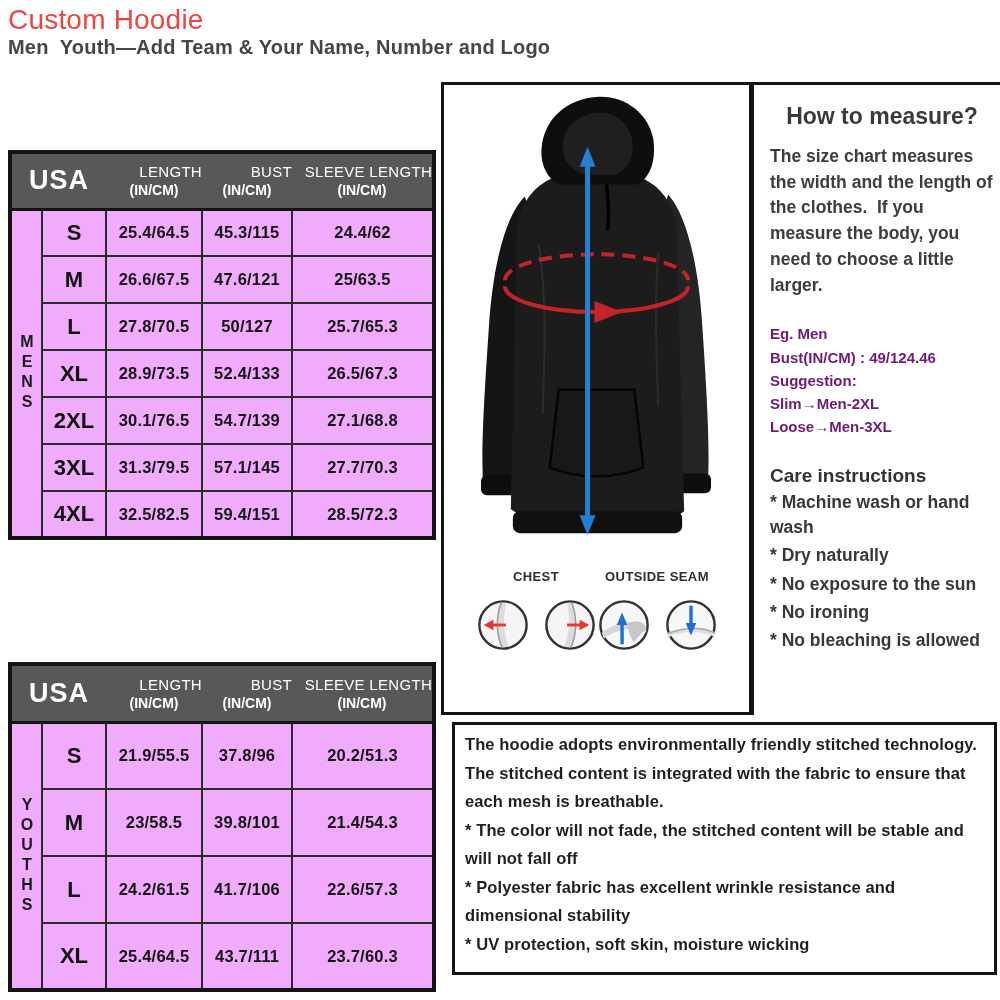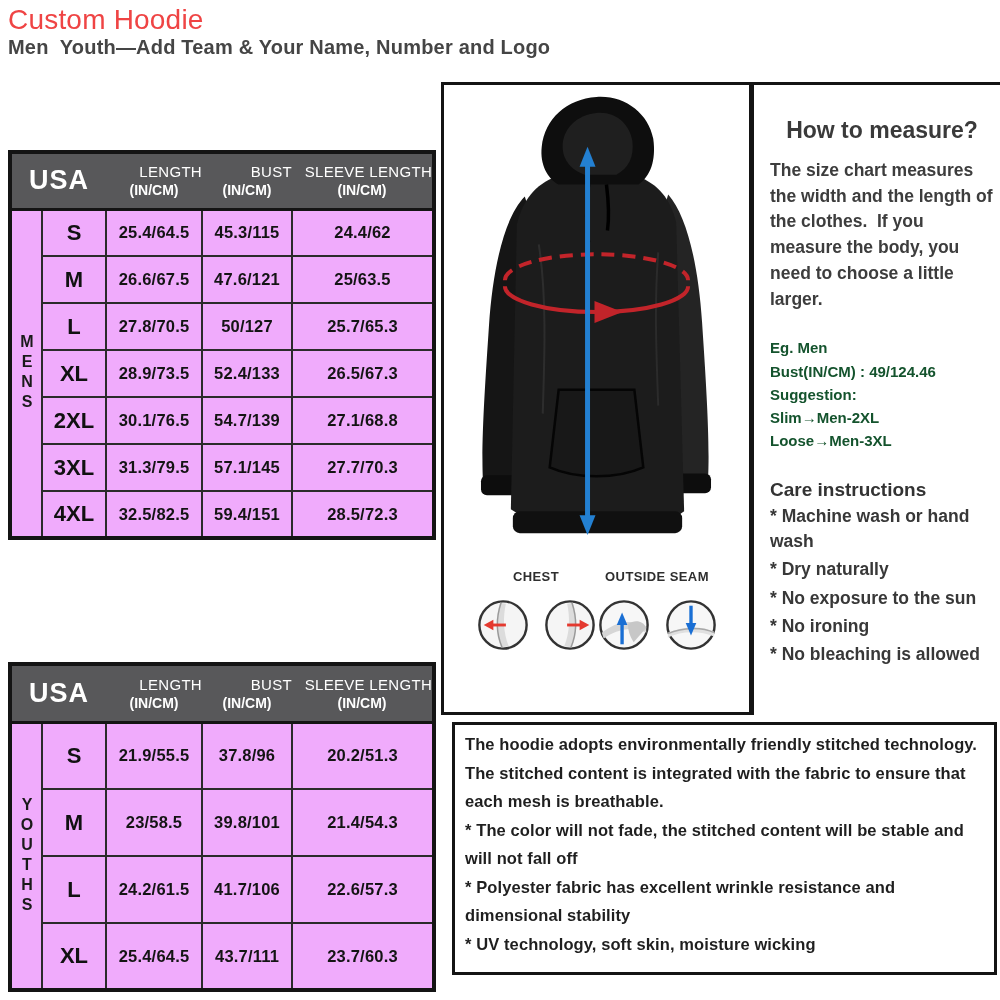--- a/index.html
+++ b/index.html
@@ -37,23 +37,23 @@
     border:3px solid #141414; border-right:5px solid #141414; background:#fff; }
   .hoodie-wrap { width:100%; height:478px; display:flex; justify-content:center; align-items:flex-start; }
   .icons-area { display:flex; justify-content:center; margin-top:6px; }
   .icon-group { display:flex; flex-direction:column; align-items:center; }
   .icon-label { font-size:13px; font-weight:bold; color:#2e2e2e; letter-spacing:.4px; margin-bottom:14px; }
   .circle-row { display:flex; gap:13px; }
 
   
   .right-panel { position:absolute; left:754px; top:82px; width:246px; height:633px;
     border-top:3px solid #141414; background:#fff; padding:12px 6px 0 16px; }
-  .htm-heading { font-size:23px; font-weight:bold; color:#3a3a3a; text-align:center; margin-top:20px; }
+  .htm-heading { font-size:23px; font-weight:bold; color:#3a3a3a; text-align:center; margin-top:6px; }
   .htm-body { font-size:17.5px; font-weight:bold; color:#3d3d3d; line-height:1.47; margin-top:14px; white-space:pre-wrap; }
-  .example { margin-top:24px; font-size:15px; font-weight:bold; color:#14532d; line-height:1.55; }
+  .example { margin-top:24px; font-size:15px; font-weight:bold; color:#701a75; line-height:1.55; }
   .example div { margin:0; }
   .care { margin-top:26px; }
   .care-heading { font-size:19px; font-weight:bold; color:#333; }
   .care-item { font-size:17.5px; font-weight:bold; color:#383838; line-height:1.45; margin-top:3px; }
 
   
   .desc-box { position:absolute; left:452px; top:722px; width:545px; height:253px;
     border:3px solid #141414; background:#fff; padding:5px 8px 0 10px; }
   .desc-box p { font-size:16.5px; font-weight:bold; color:#1f1f1f; line-height:1.73; letter-spacing:.1px; }
 </style>
@@ -289,16 +289,16 @@
       <div class="care-item">* No exposure to the sun</div>
       <div class="care-item">* No ironing</div>
       <div class="care-item">* No bleaching is allowed</div>
     </div>
   </div>
 
   <div class="desc-box">
     <p>The hoodie adopts environmentally friendly stitched technology. The stitched content is integrated with the fabric to ensure that each mesh is breathable.</p>
     <p>* The color will not fade, the stitched content will be stable and will not fall off</p>
     <p>* Polyester fabric has excellent wrinkle resistance and dimensional stability</p>
-    <p>* UV technology, soft skin, moisture wicking</p>
+    <p>* UV protection, soft skin, moisture wicking</p>
   </div>
 
 </div>
 
 </body></html>

